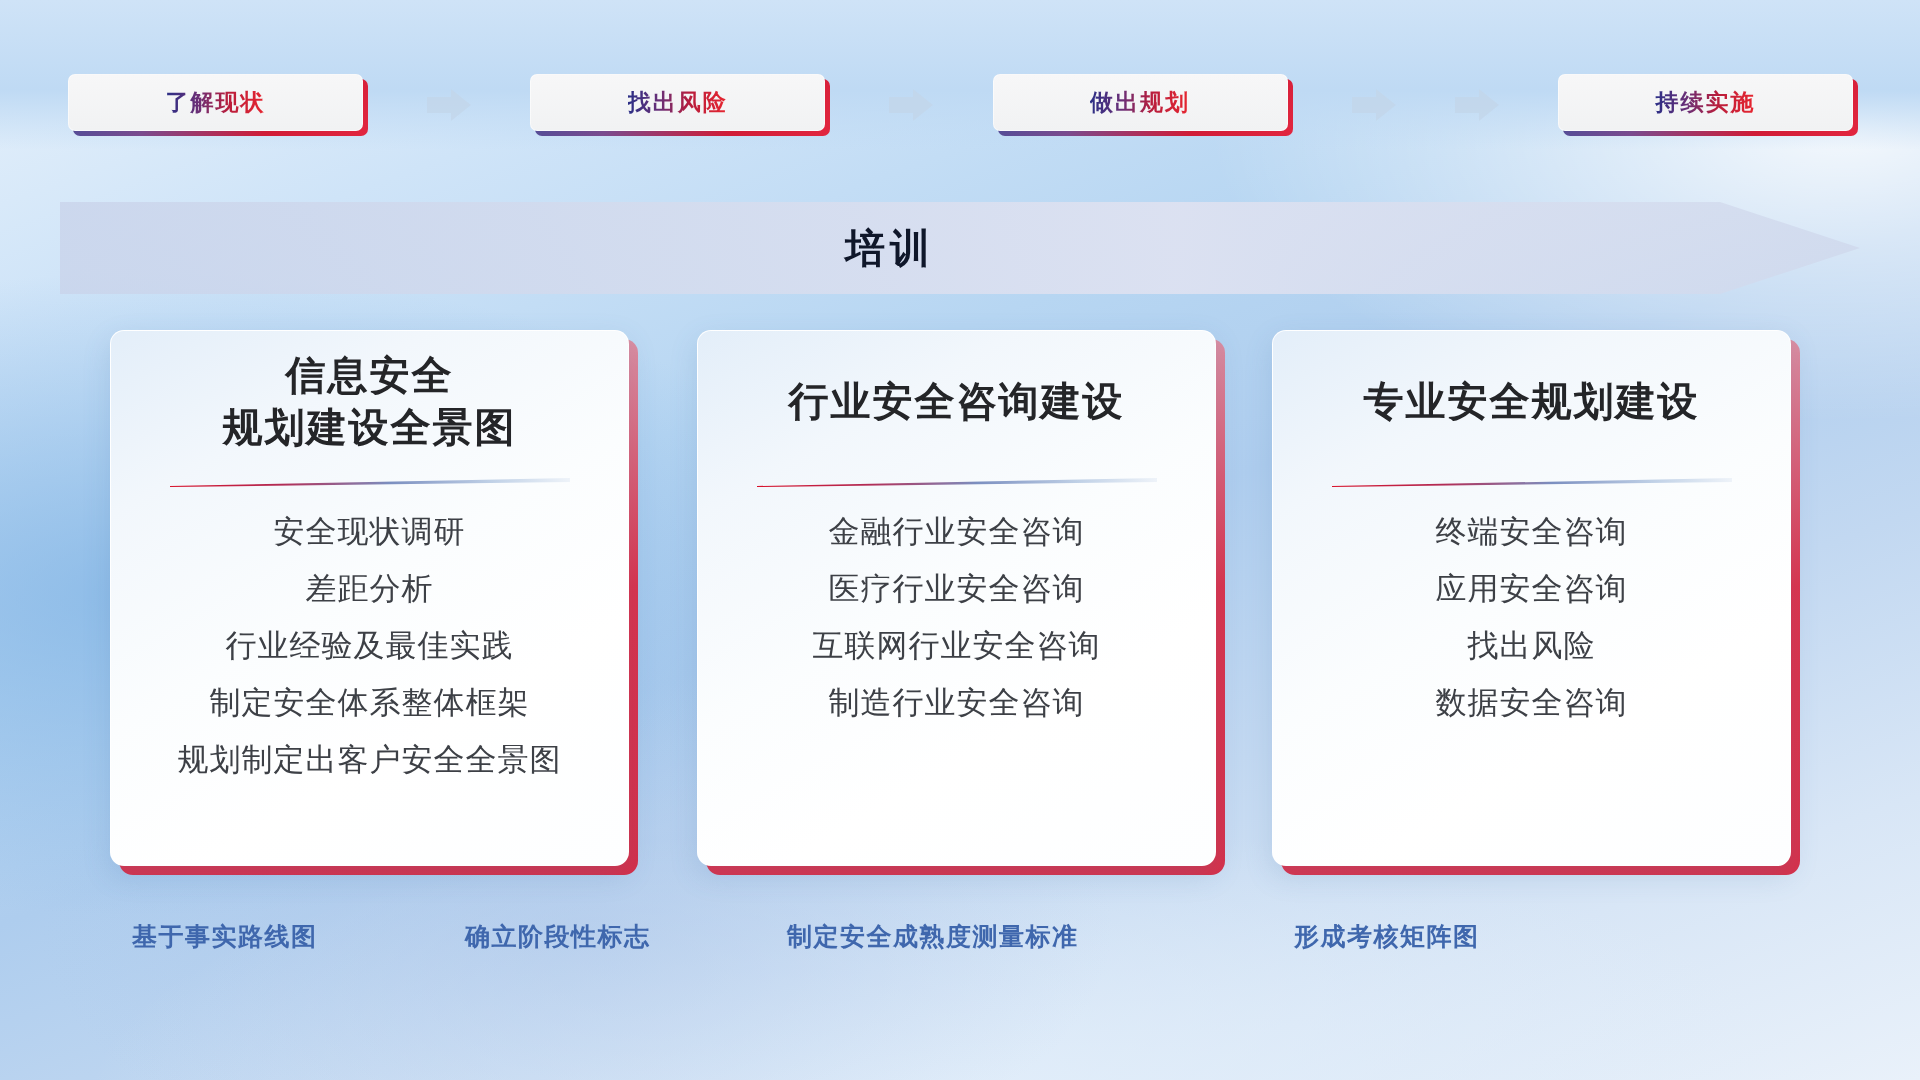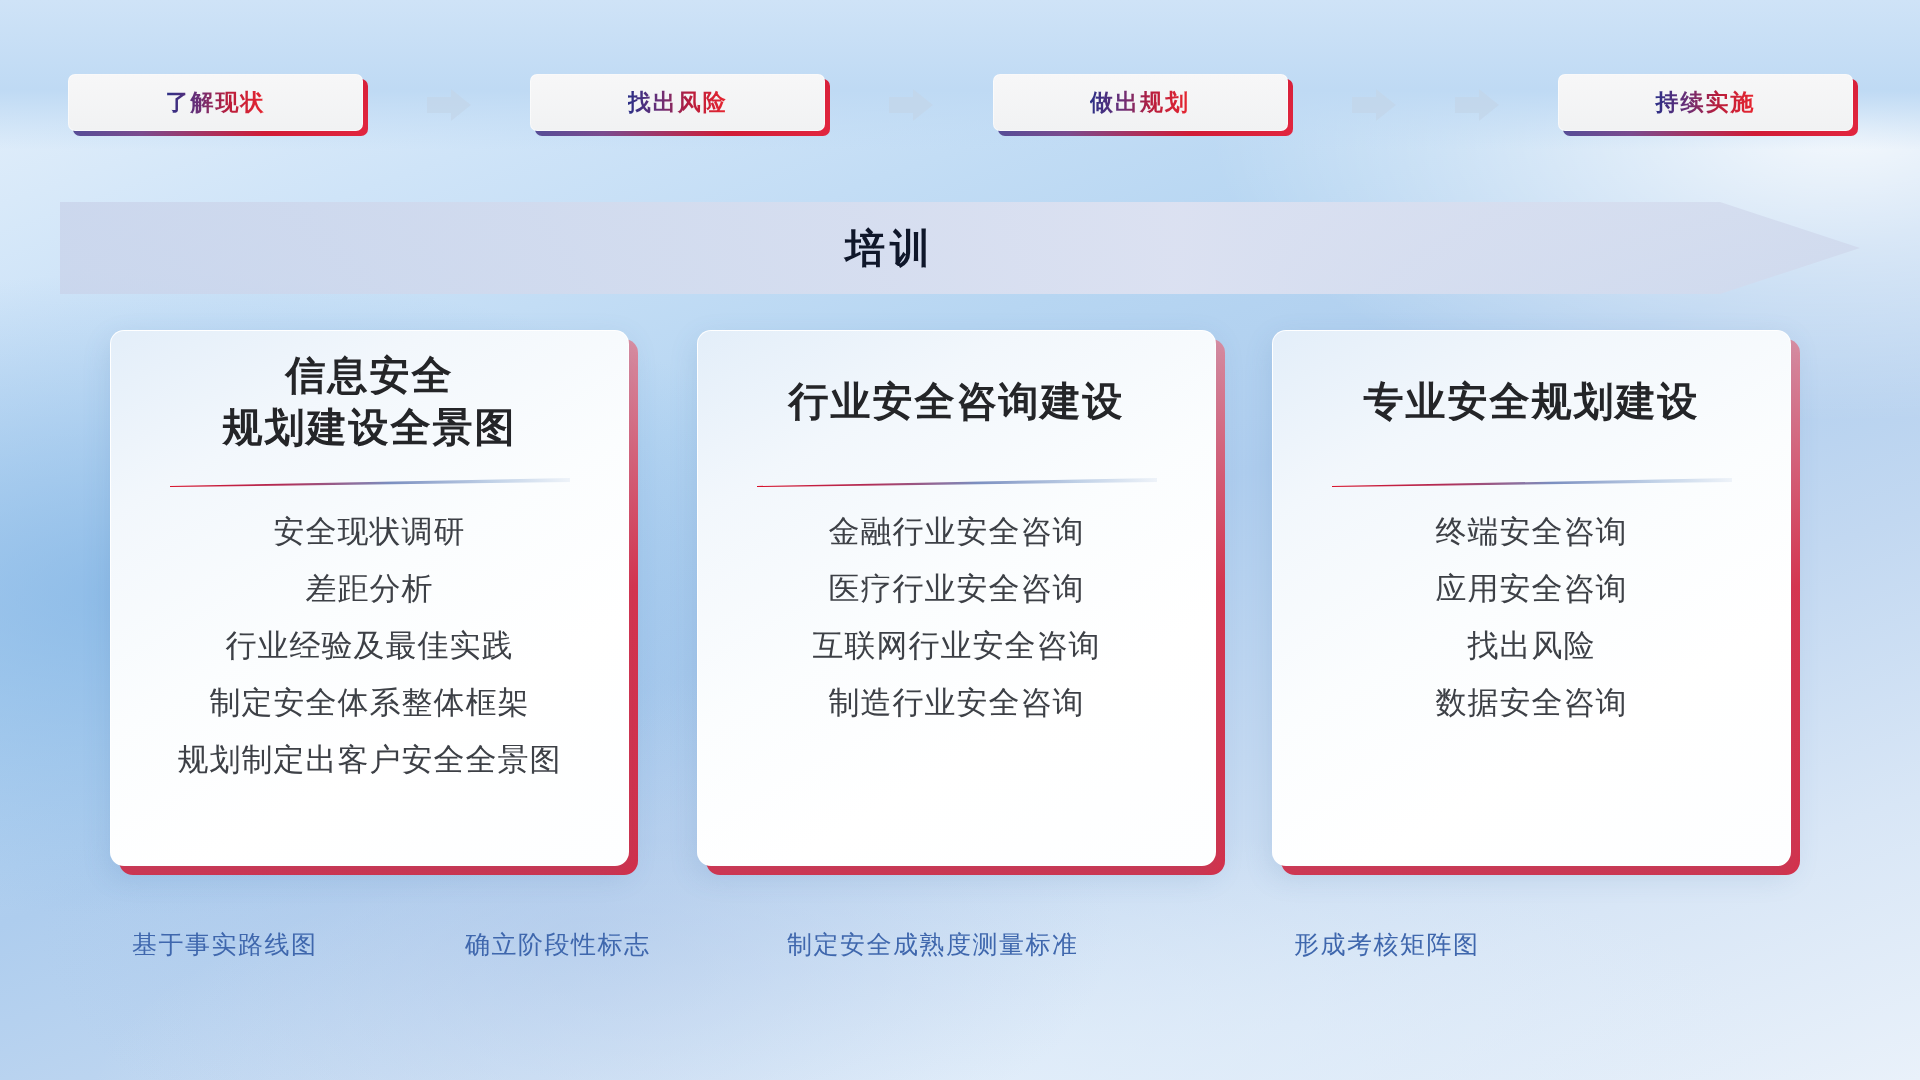--- a/index.html
+++ b/index.html
@@ -98,21 +98,21 @@
   }
   .card-list{ margin-top:34px; width:100%; text-align:center; }
   .card-list li{
     list-style:none; font-size:31px; color:#3d4046;
     line-height:1.0; margin-bottom:26px; letter-spacing:1px; font-weight:400;
   }
 
   
   #captions{ position:absolute; z-index:6; left:0; top:920px; width:1920px; height:48px; }
   .caption{
-    position:absolute; top:8px; font-size:25px; font-weight:400;
+    position:absolute; top:0; font-size:25px; font-weight:700;
     color:#3f67ad; letter-spacing:1.5px; white-space:nowrap;
   }
   .cap0{ left:132px; }
   .cap1{ left:465px; }
   .cap2{ left:787px; }
   .cap3{ left:1294px; }
 </style>
 </head>
 <body>
 

